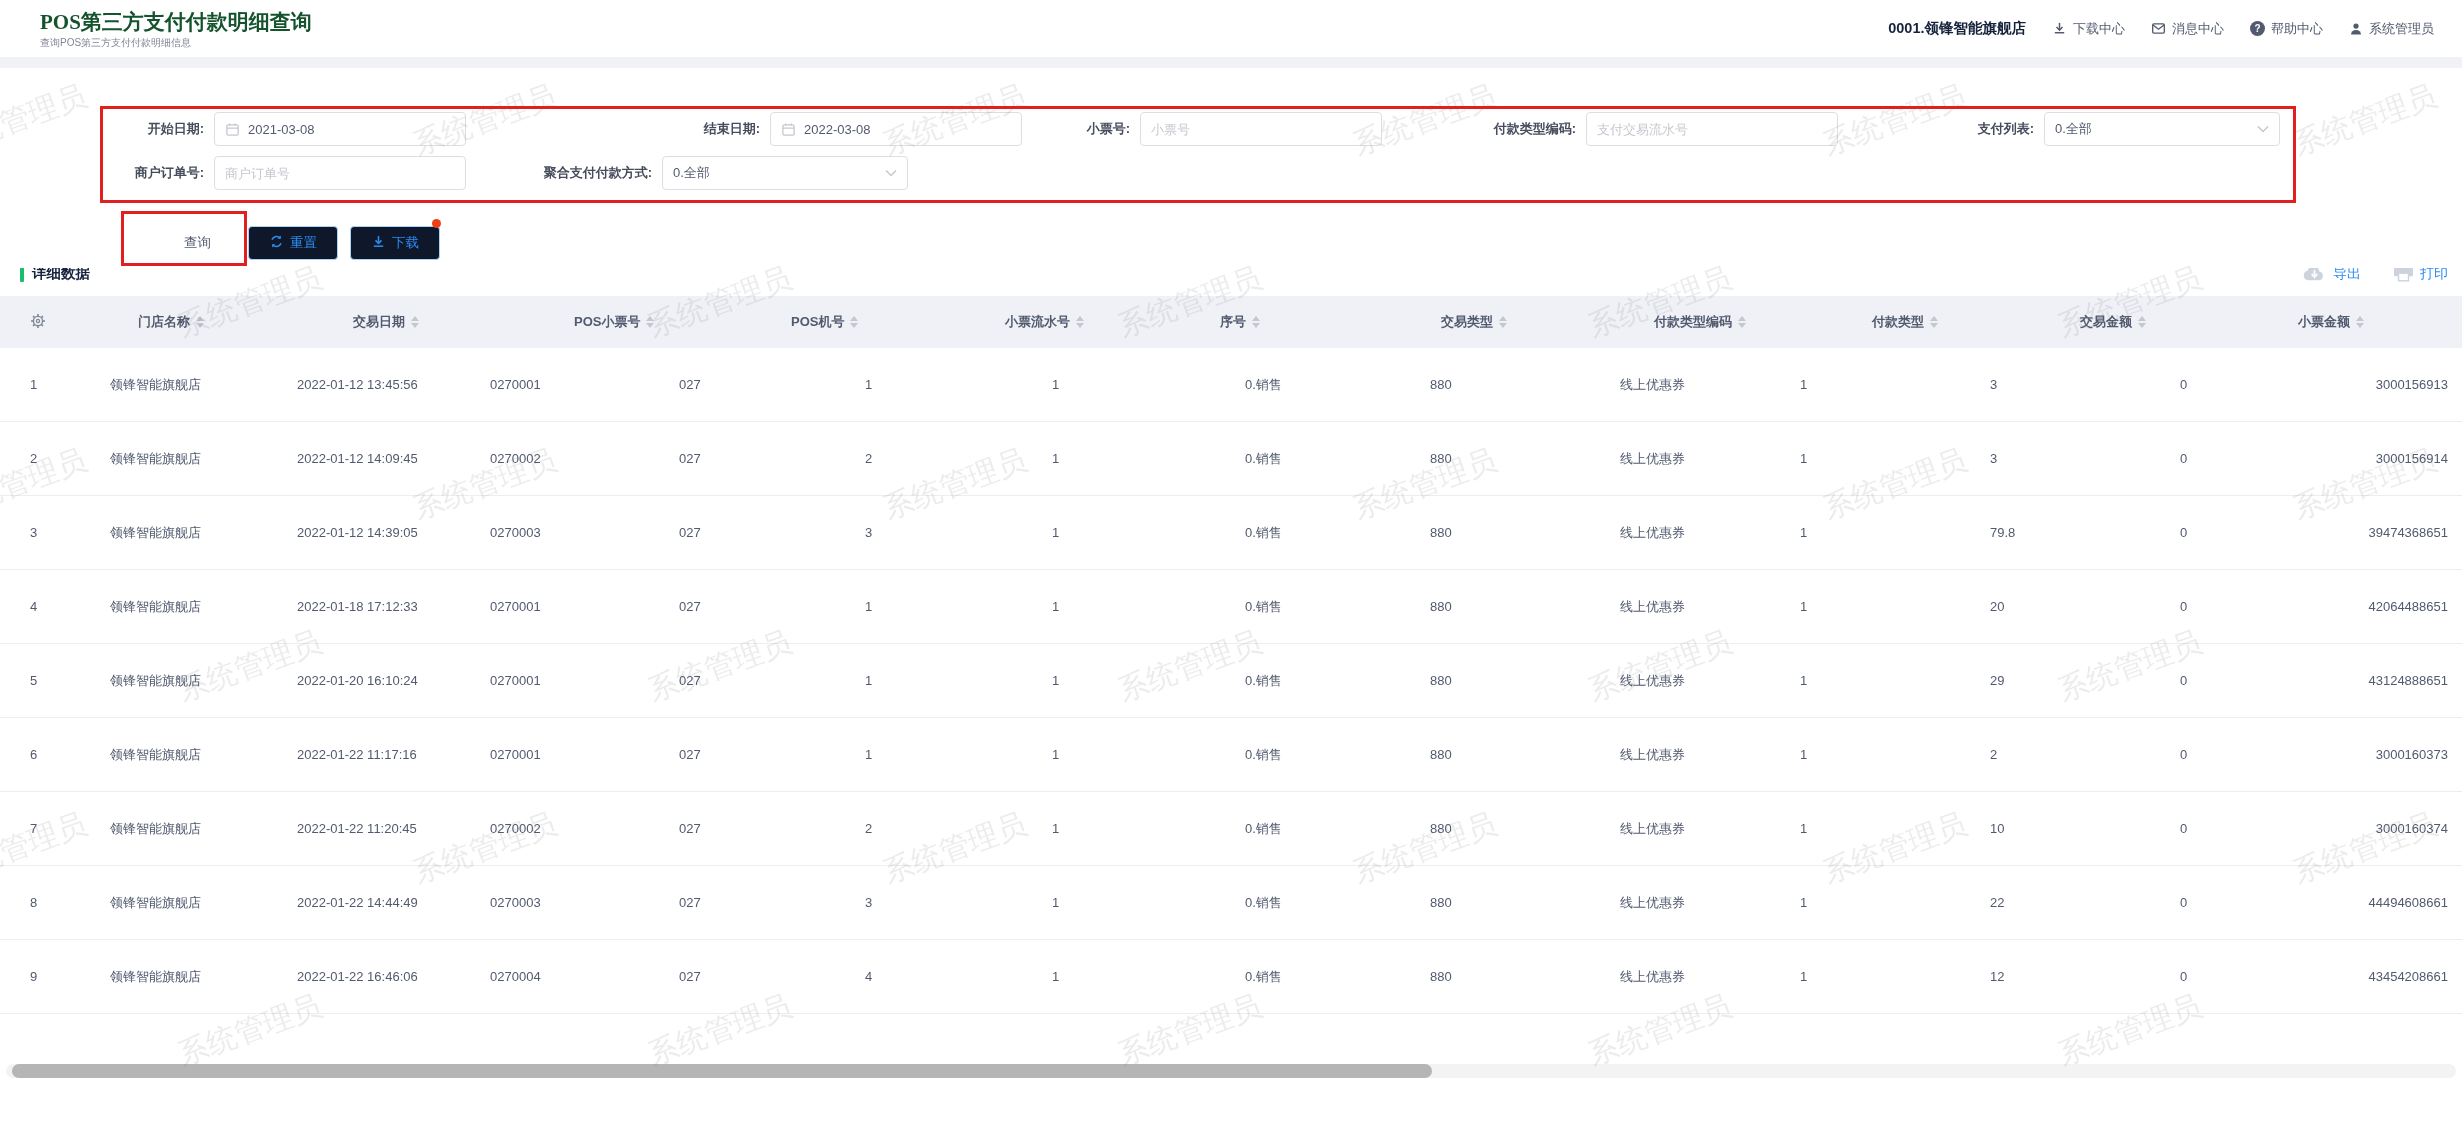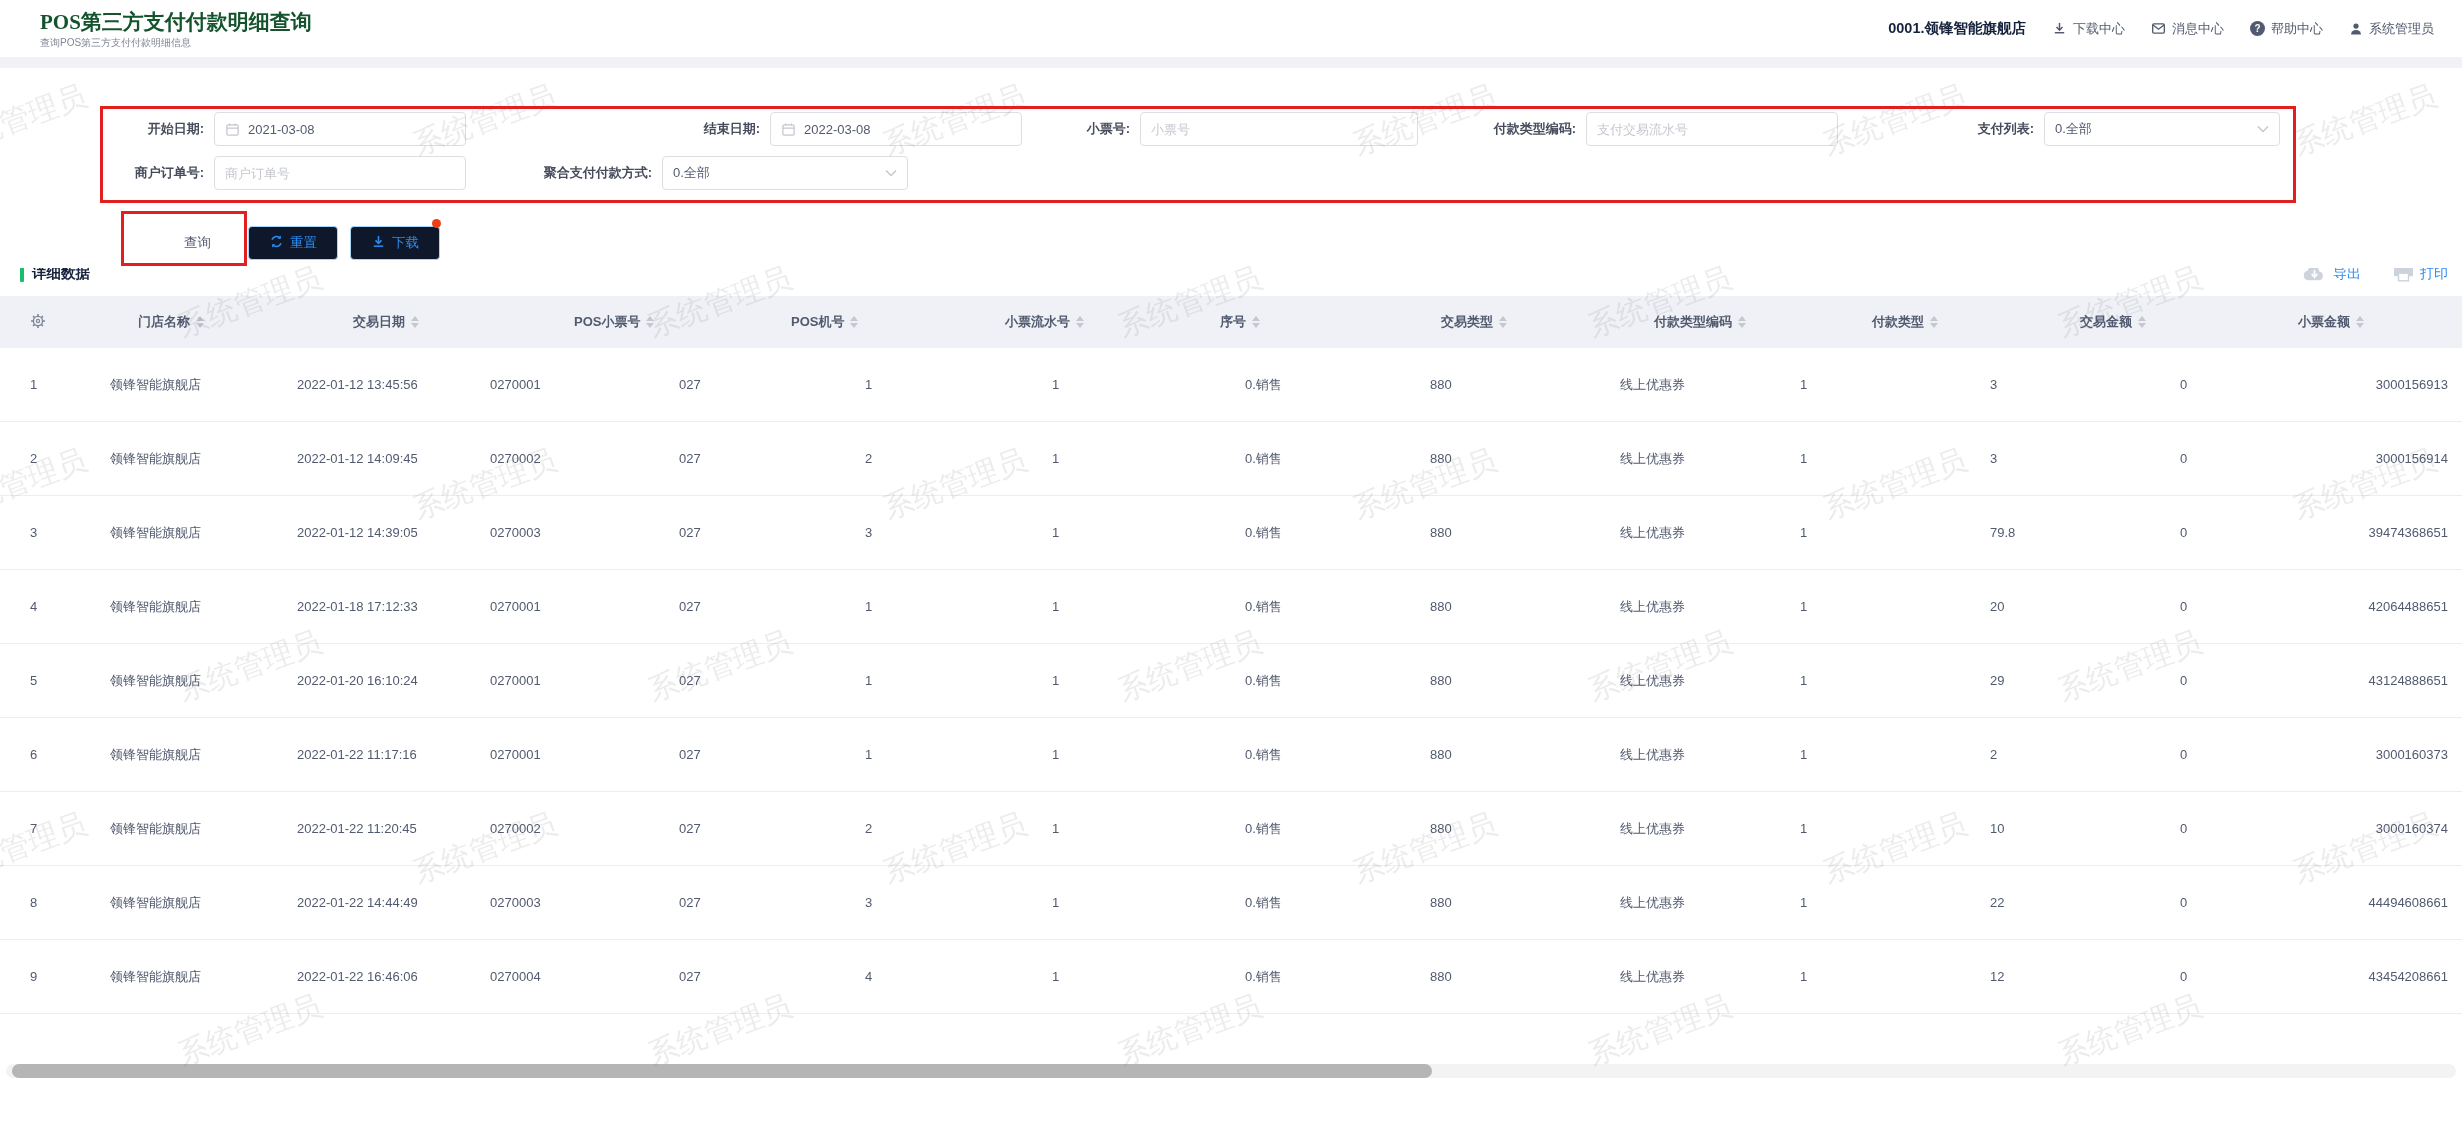--- a/index.html
+++ b/index.html
@@ -149,21 +149,21 @@
           <span class="cal">
               <svg width="15" height="15" viewBox="0 0 16 16">
                 <rect x="2" y="3" width="12" height="11" rx="1.5" fill="none" stroke="#c5c8ce" stroke-width="1.4"></rect>
                 <path d="M2 6.6h12M5 1.6V4M11 1.6V4" stroke="#c5c8ce" stroke-width="1.4" fill="none"></path>
               </svg>
             </span>
           <span>2022-03-08</span>
         </div>
       </div>
 
-      <div class="field" style="left:1140px; top:44px; width:278px;">
+      <div class="field" style="left:1140px; top:44px; width:242px;">
         <span class="flabel">小票号:</span>
         <div class="ctrl">
           <input placeholder="小票号" style="">
         </div>
       </div>
 
       <div class="field" style="left:1586px; top:44px; width:252px;">
         <span class="flabel">付款类型编码:</span>
         <div class="ctrl">
           <input placeholder="支付交易流水号" style="">

